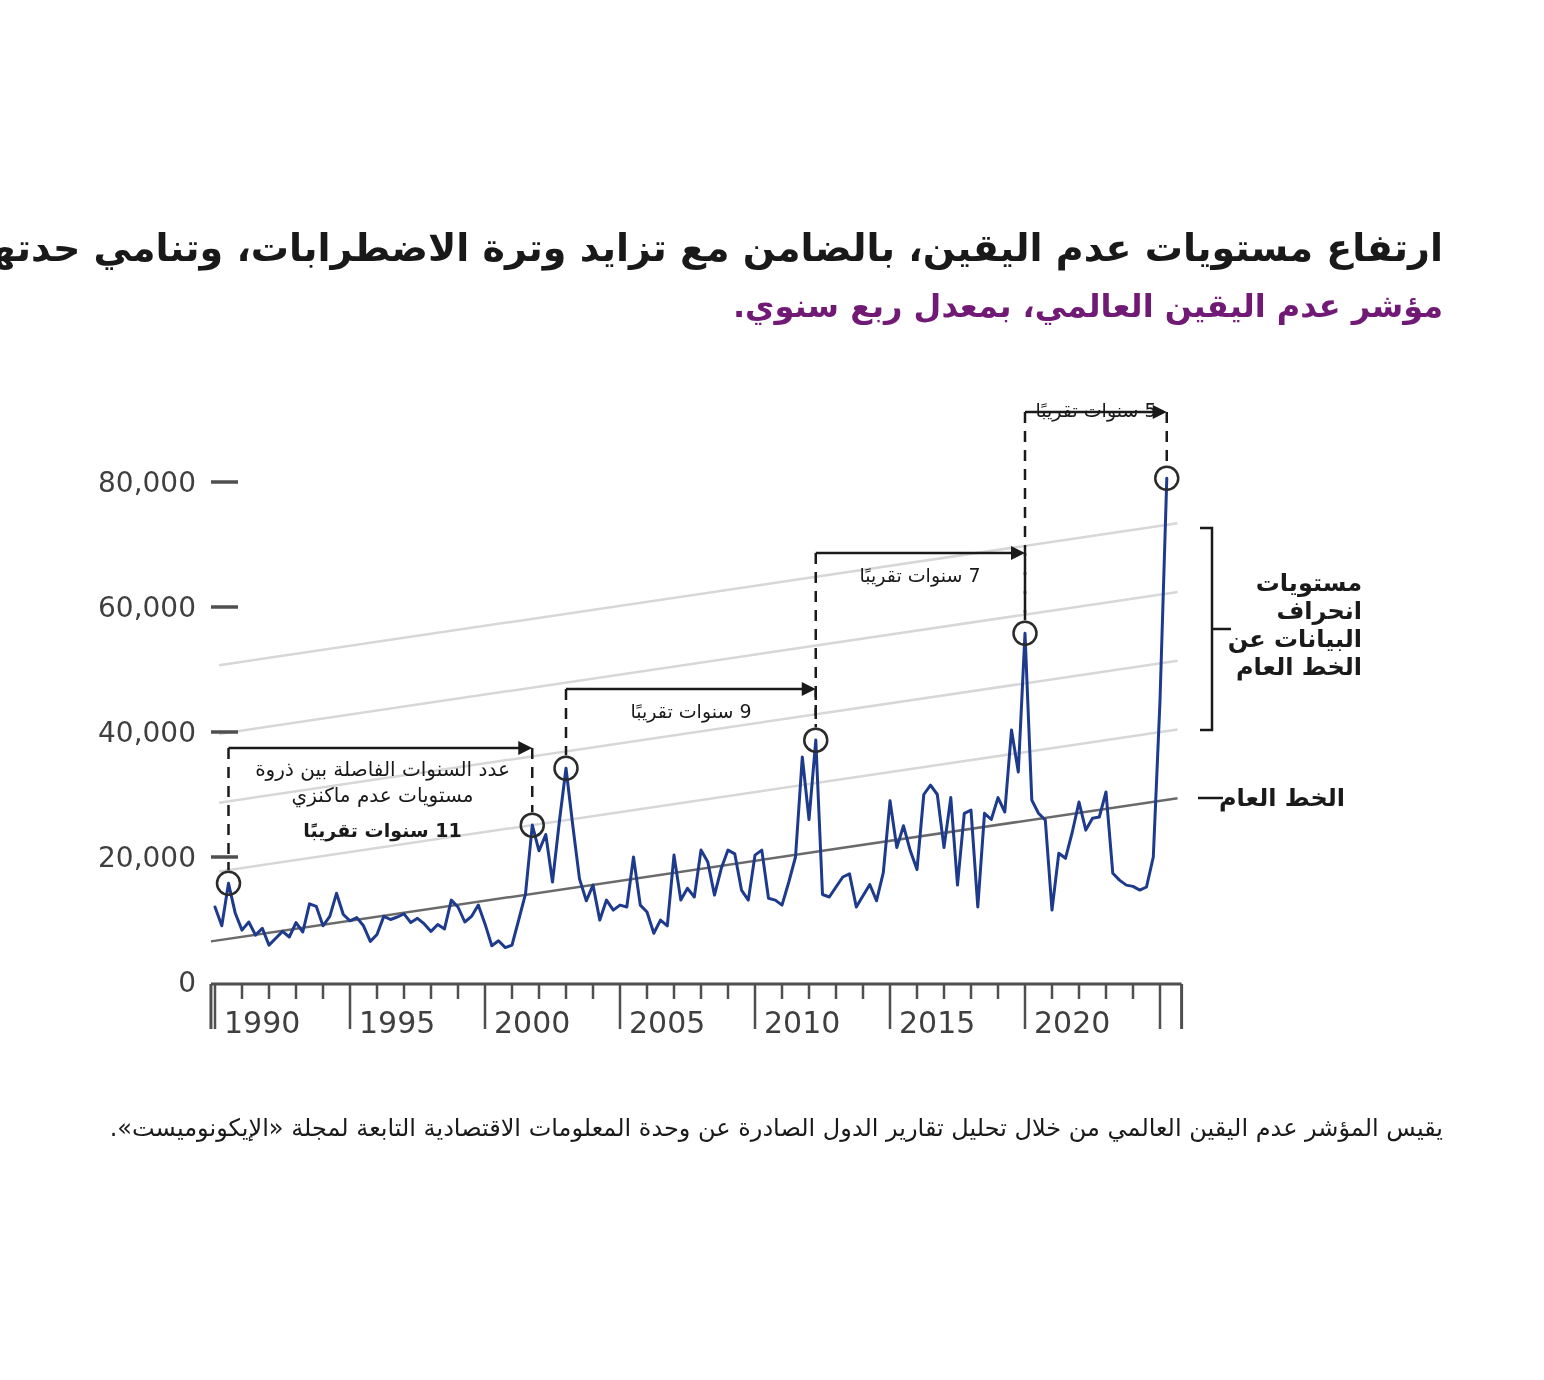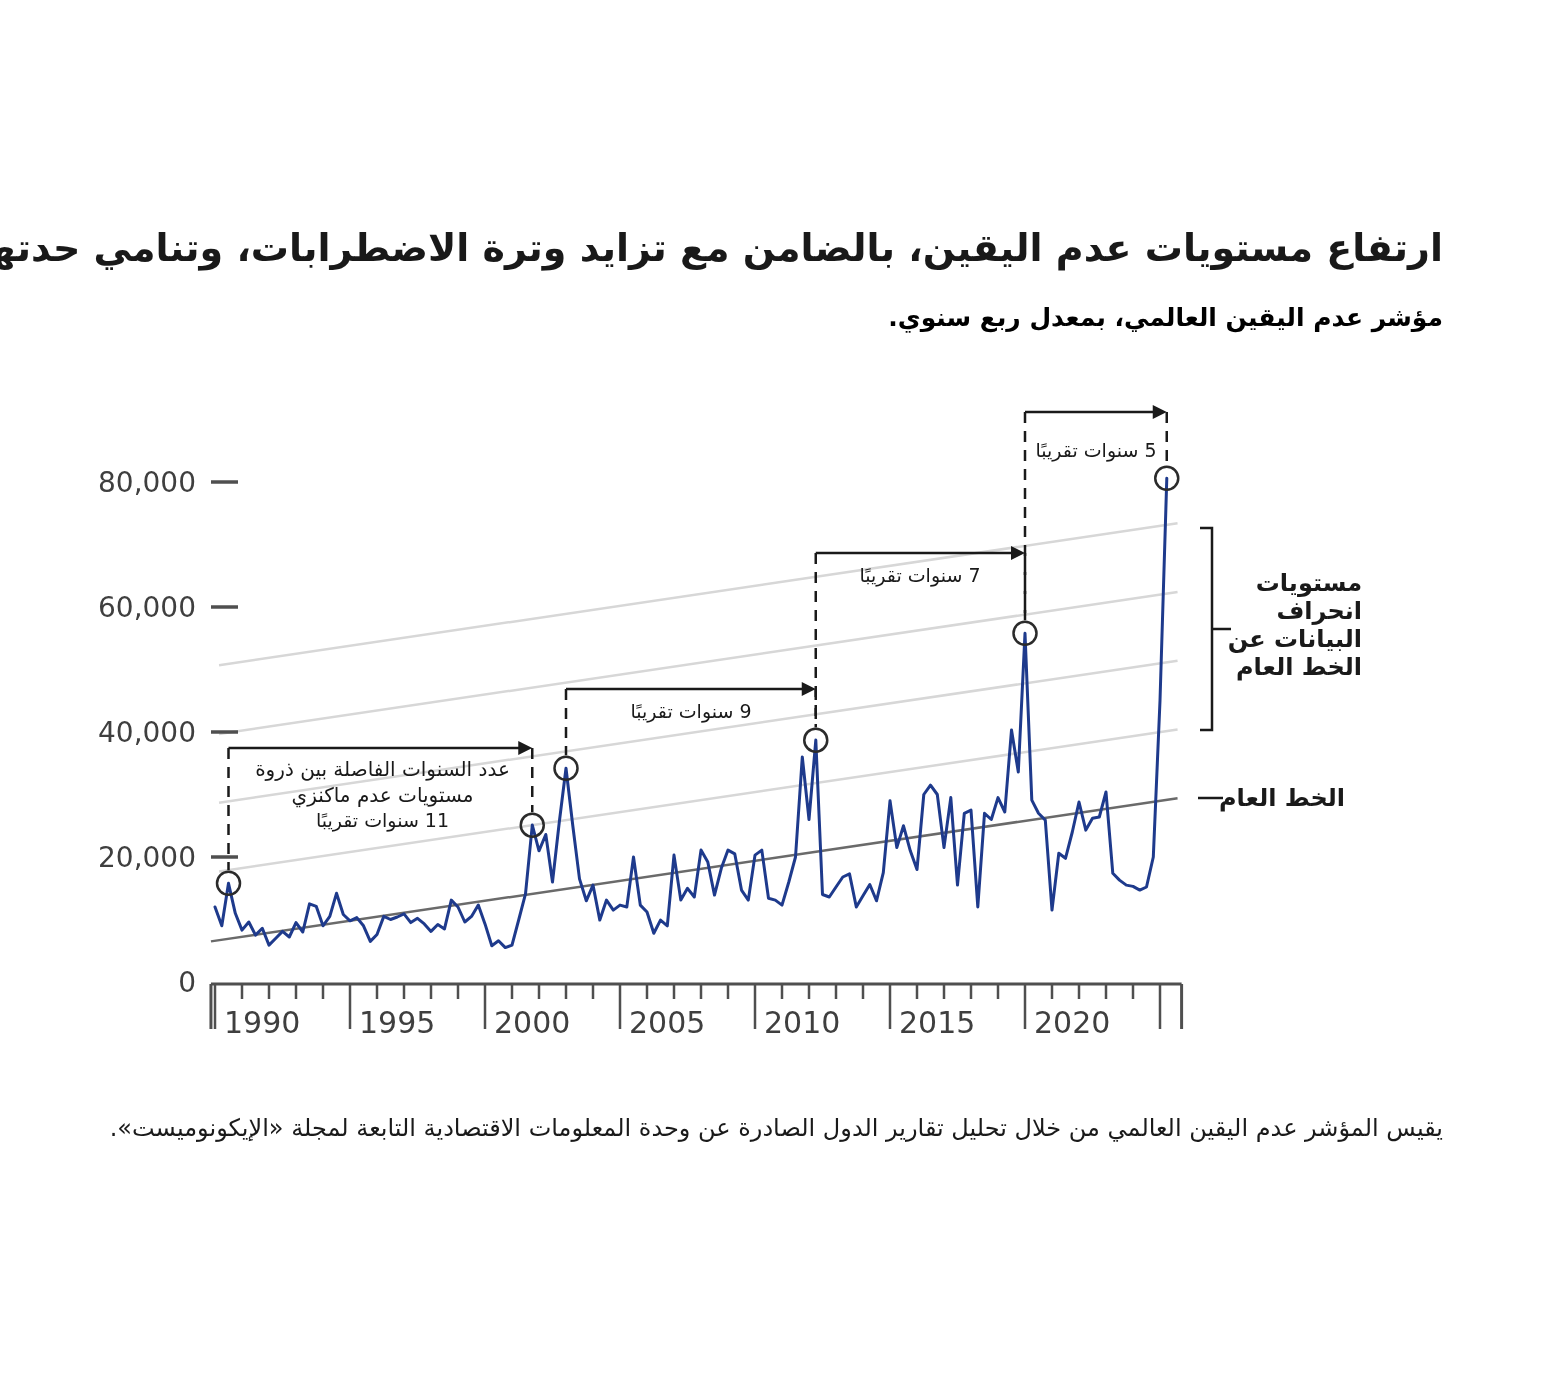--- a/index.html
+++ b/index.html
@@ -1,24 +1,24 @@
 <!DOCTYPE html>
 <html lang="ar"><head>
 <meta charset="utf-8">
 <style>
   html,body{margin:0;padding:0;}
   body{font-family:"DejaVu Sans",sans-serif;background:#ffffff;}
   .page{position:relative;width:1544px;height:1380px;background:#fff;overflow:hidden;}
   .title{position:absolute;top:226px;right:101px;font-size:38px;font-weight:bold;color:#191919;white-space:nowrap;direction:rtl;}
-  .subtitle{position:absolute;top:303px;right:101px;font-size:25px;font-weight:bold;color:#000000;white-space:nowrap;direction:rtl;}
+  .subtitle{position:absolute;top:287px;right:101px;font-size:32px;font-weight:bold;color:#701a75;white-space:nowrap;direction:rtl;}
   #chart-svg{position:absolute;left:0;top:0;font-family:"DejaVu Sans",sans-serif;}
   .ann{position:absolute;text-align:center;direction:rtl;color:#1a1a1a;}
   .ann-head{font-size:20px;font-weight:normal;line-height:26px;}
   .ann-label{font-size:19px;line-height:24px;}
-  .ann-first .ann-label{}
+  .ann-first .ann-label{margin-top:10px;font-weight:bold;}
   .side-label{position:absolute;text-align:right;direction:rtl;color:#1a1a1a;font-weight:bold;font-size:24px;line-height:28px;white-space:nowrap;}
   .footer{position:absolute;top:1112px;right:101px;text-align:right;direction:rtl;color:#1a1a1a;font-size:24px;line-height:33px;white-space:nowrap;}
 </style>
 </head>
 <body>
 
 <div class="page">
 
   <div class="title">ارتفاع مستويات عدم اليقين، بالضامن مع تزايد وترة الاضطرابات، وتنامي حدتها.</div>
   <div class="subtitle">مؤشر عدم اليقين العالمي، بمعدل ربع سنوي.</div>
@@ -130,21 +130,21 @@
   </div>
 
   <div class="ann" style="left:591px;top:699px;width:200px">
     <div class="ann-label">9 سنوات تقريبًا</div>
   </div>
 
   <div class="ann" style="left:820px;top:563px;width:200px">
     <div class="ann-label">7 سنوات تقريبًا</div>
   </div>
 
-  <div class="ann" style="left:996px;top:438px;width:200px">
+  <div class="ann" style="left:996px;top:398px;width:200px">
     <div class="ann-label">5 سنوات تقريبًا</div>
   </div>
 
   <div class="side-label" style="right:182px;top:569px">
     <div>مستويات</div>
     <div>انحراف</div>
     <div>البيانات عن</div>
     <div>الخط العام</div>
   </div>
 

